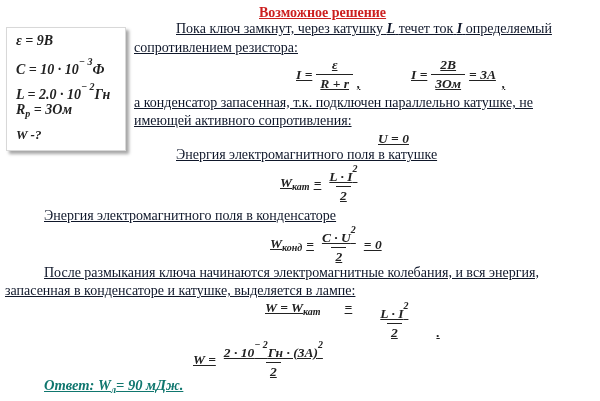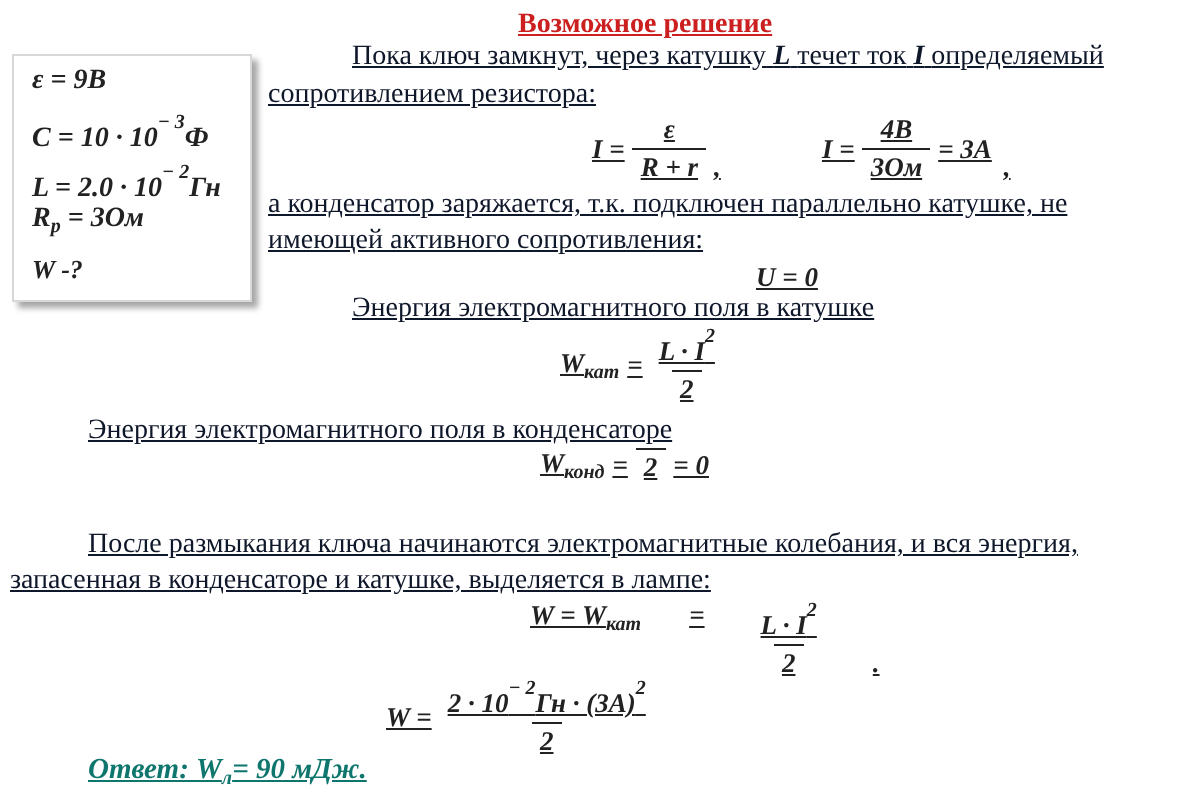--- a/index.html
+++ b/index.html
@@ -41,28 +41,28 @@
   <span>I =</span>
   <span class="frac">
       <span class="num">ε</span>
       <span class="den">R + r</span>
     </span>
   <span style="align-self:flex-end;">,</span>
 </div>
 <div class="abs f" style="left:411px; top:57px; display:flex; align-items:center;">
   <span>I =</span>
   <span class="frac">
-      <span class="num">4B</span>
+      <span class="num">2B</span>
       <span class="den">3Ом</span>
     </span>
   <span>= 3A</span>
   <span style="align-self:flex-end; margin-left:6px;">,</span>
 </div>
 
-<div class="abs txt" style="left:134px; top:95px;">а конденсатор заряжается, т.к. подключен параллельно катушке, не</div>
+<div class="abs txt" style="left:134px; top:95px;">а конденсатор запасенная, т.к. подключен параллельно катушке, не</div>
 <div class="abs txt" style="left:134px; top:113px;">имеющей активного сопротивления:</div>
 
 <div class="abs f" style="left:378px; top:131px;">U = 0</div>
 
 <div class="abs txt" style="left:176px; top:147px;">Энергия электромагнитного поля в катушке</div>
 
 <div class="abs f" style="left:280px; top:163px; display:flex; align-items:center;">
   <span><span>W</span><sub>кат</sub></span>
   <span style="margin-left:4px;">=</span>
   <span class="frac">
@@ -70,20 +70,21 @@
       <span class="den">2</span>
     </span>
 </div>
 
 <div class="abs txt" style="left:44px; top:208px;">Энергия электромагнитного поля в конденсаторе</div>
 
 <div class="abs f" style="left:270px; top:224px; display:flex; align-items:center;">
   <span><span>W</span><sub>конд</sub></span>
   <span style="margin-left:4px;">=</span>
   <span class="frac">
+      <span class="num"><span>C · U</span><sup>2</sup></span>
       <span class="den">2</span>
     </span>
   <span>= 0</span>
 </div>
 
 <div class="abs txt" style="left:44px; top:265px;">После размыкания ключа начинаются электромагнитные колебания, и вся энергия,</div>
 <div class="abs txt" style="left:5px; top:283px;">запасенная в конденсаторе и катушке, выделяется в лампе:</div>
 
 <div class="abs f" style="left:265px; top:300px; display:flex; gap:20px;">
   <span><span>W = W</span><sub>кат</sub></span>

